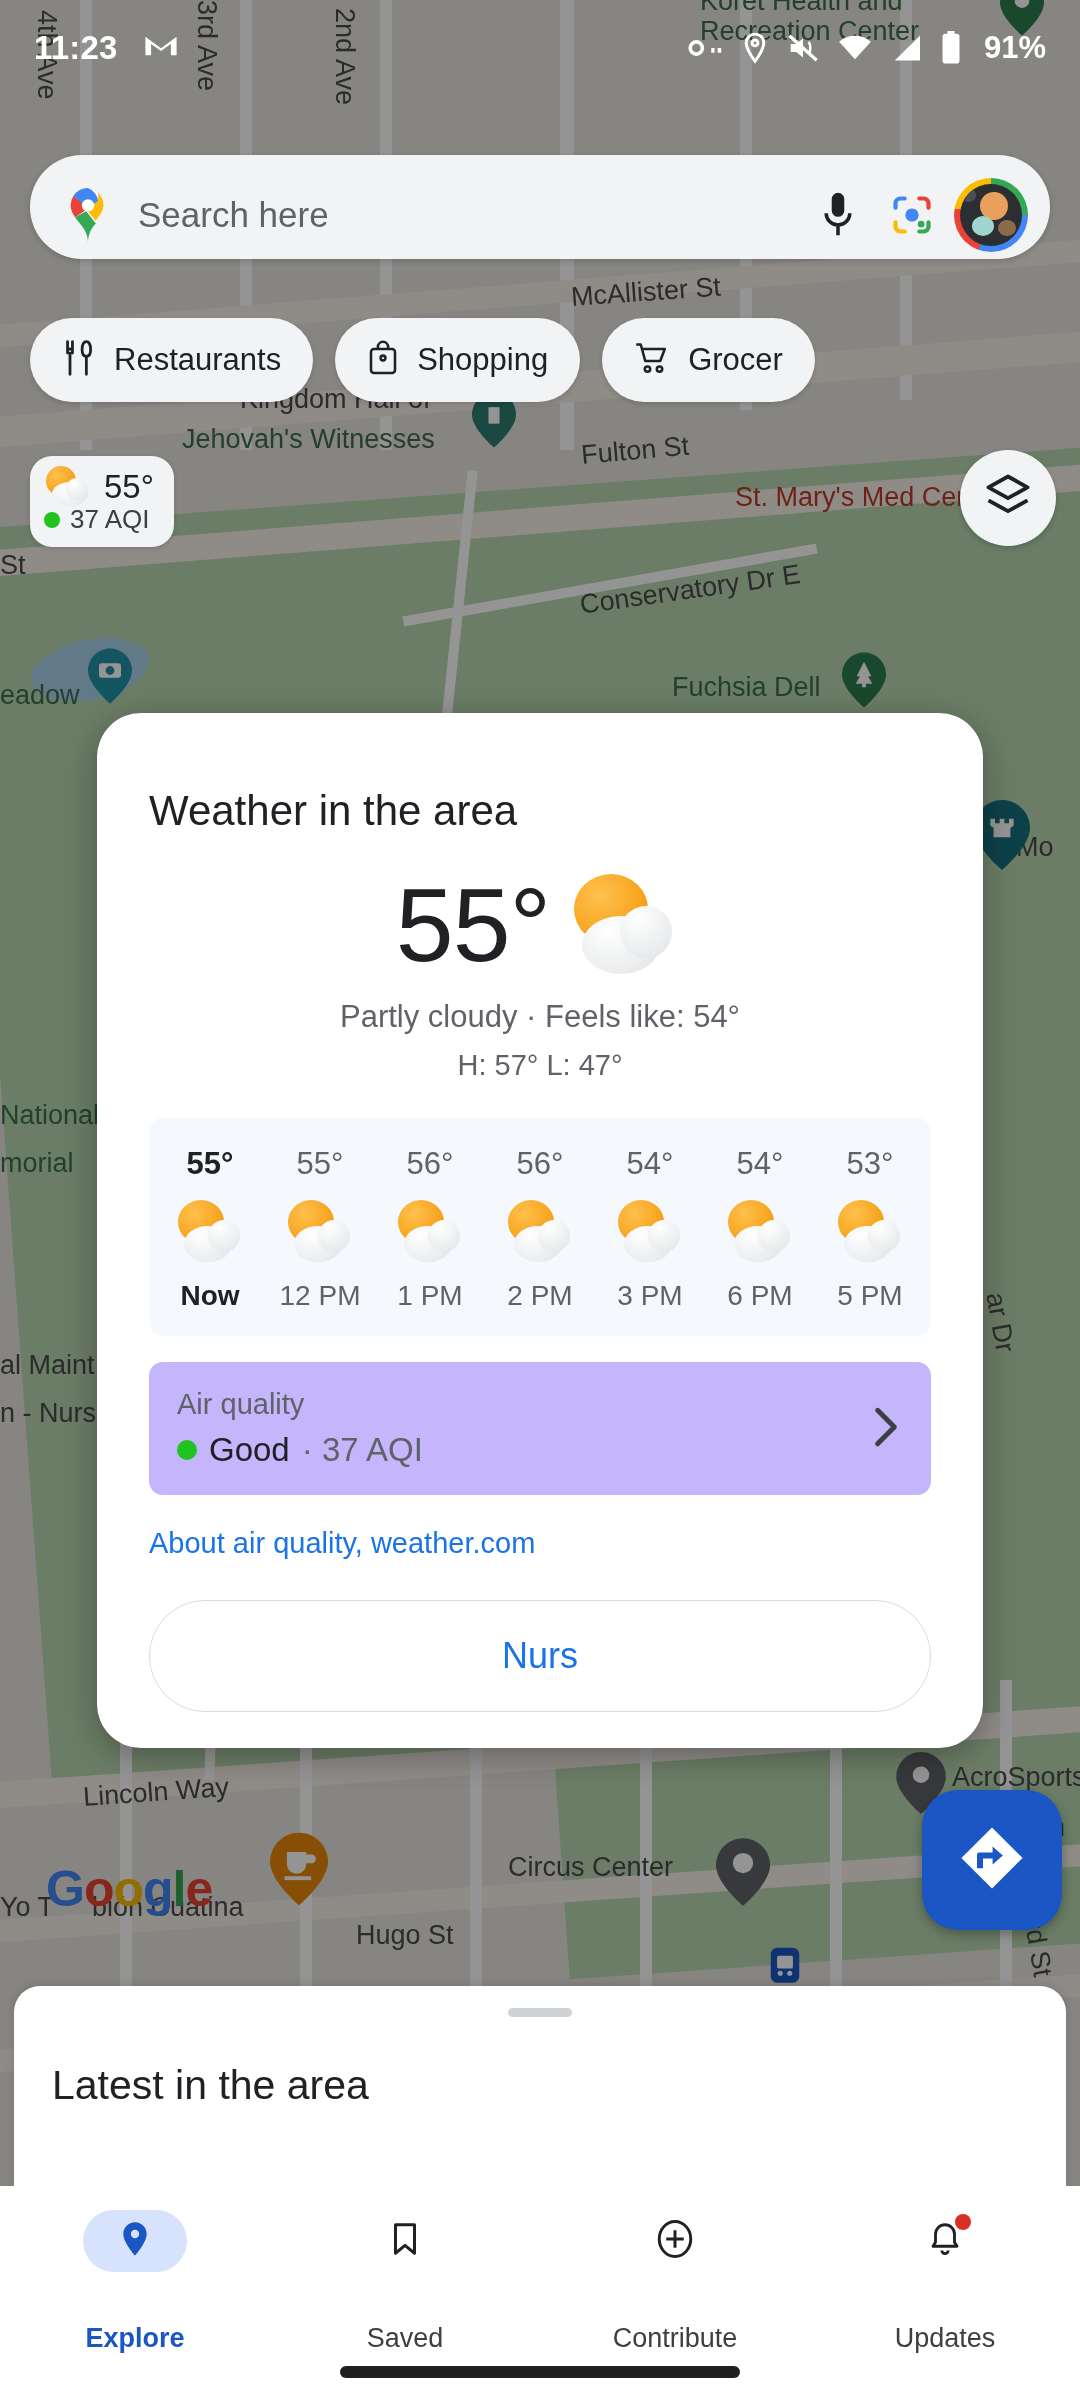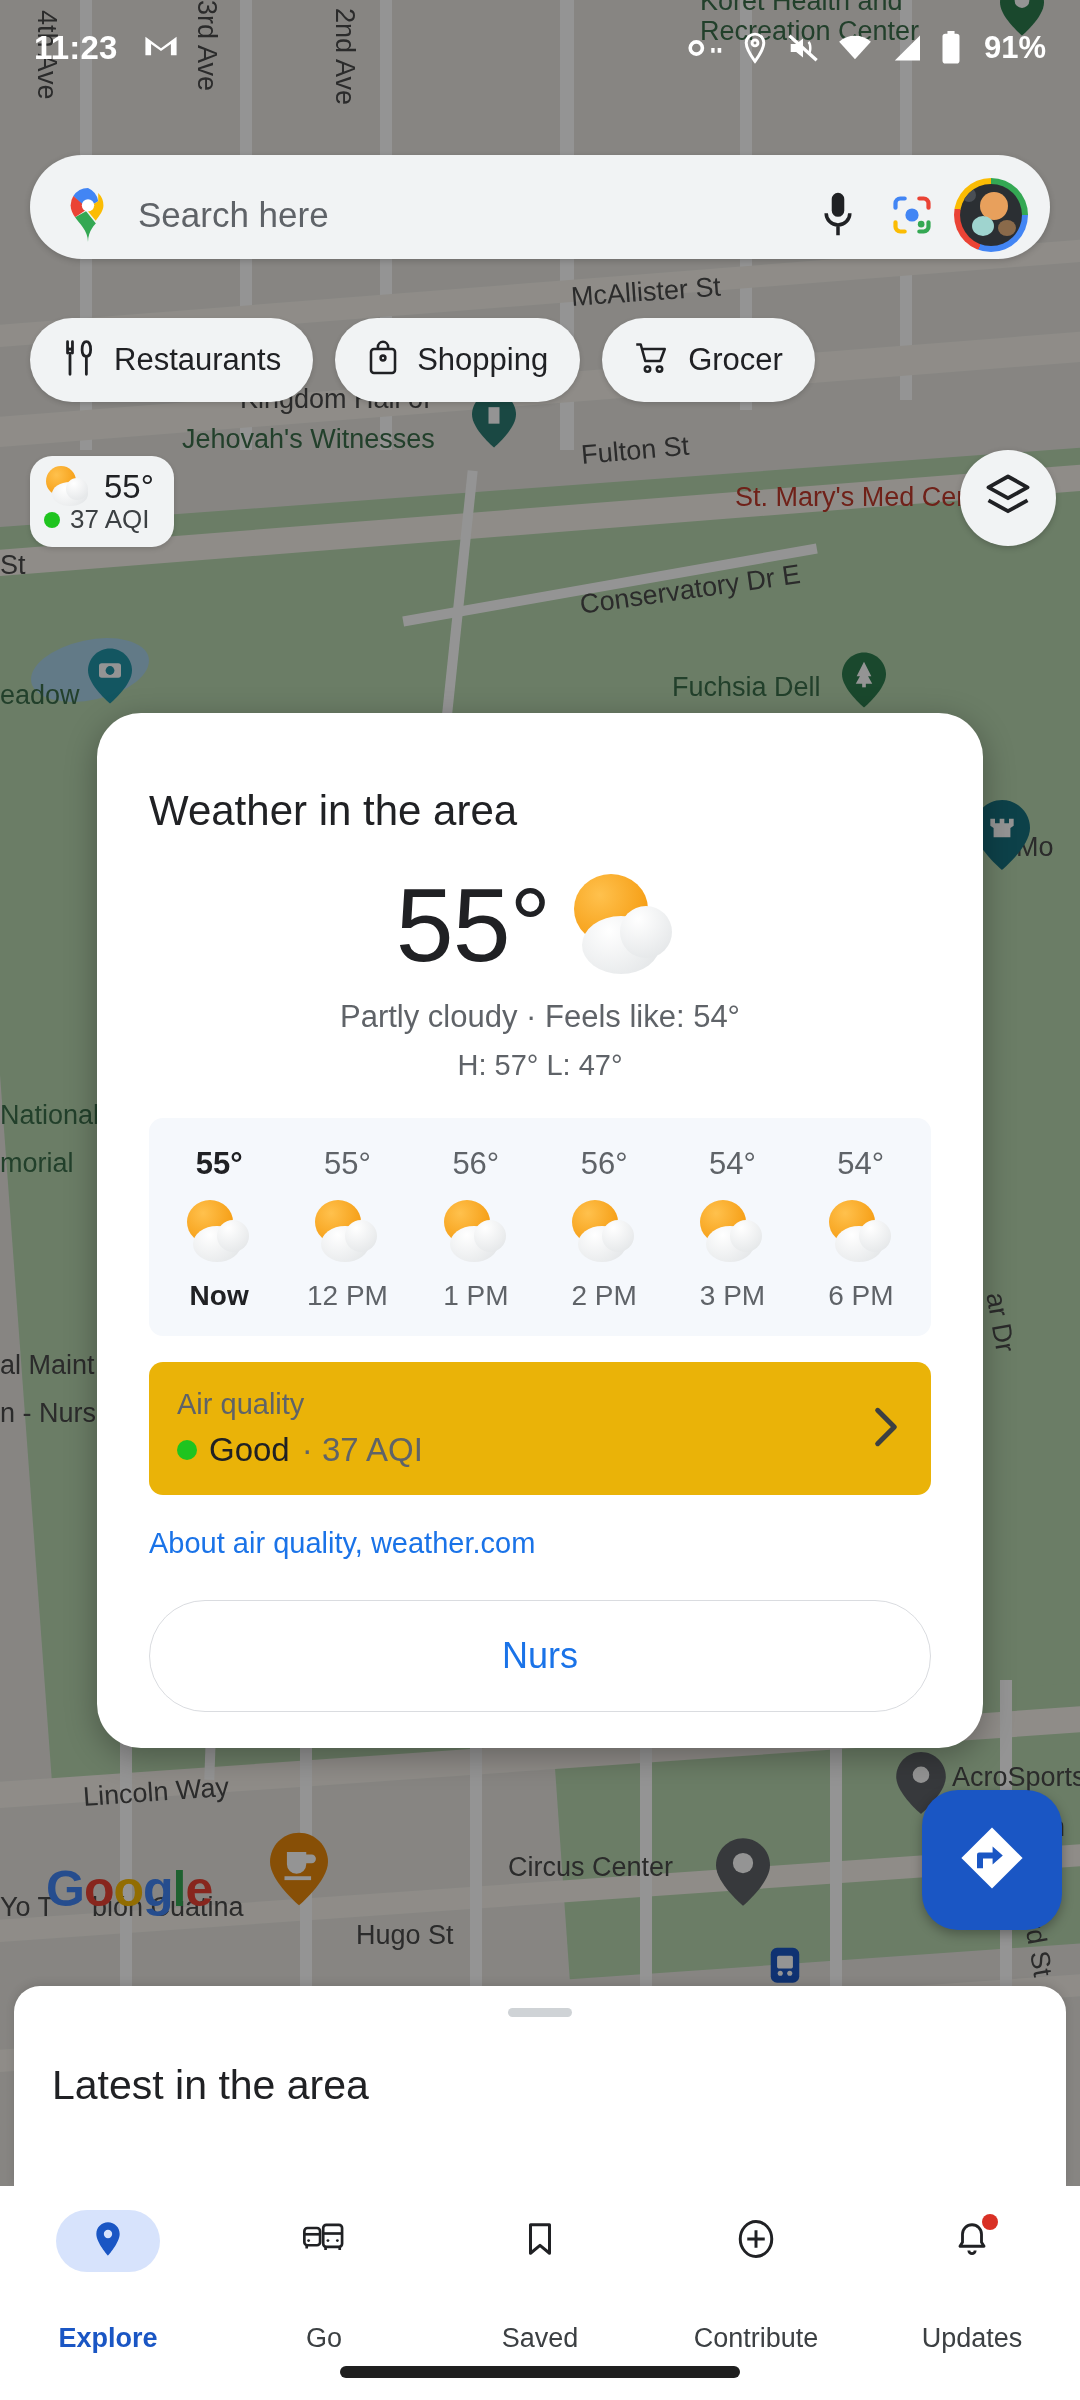--- a/index.html
+++ b/index.html
@@ -263,21 +263,21 @@
     display:flex; flex-direction: column; align-items:center;
     gap: 18px;
   }
   .hour-temp { font-size: 31px; color: #5f6368; }
   .hour-col.now .hour-temp { color: #202124; font-weight: 700; }
   .hour-label { font-size: 28px; color: #5f6368; }
   .hour-col.now .hour-label { color: #202124; font-weight: 700; }
 
   #wd-aq {
     margin: 26px 52px 0 52px;
-    background: #eab308;
+    background: #c4b5fd;
     border-radius: 14px;
     padding: 26px 28px;
     display: flex; align-items: center;
   }
   #wd-aq-left { flex: 1; }
   #wd-aq-label { font-size: 29px; color: #5f6368; }
   #wd-aq-val { display:flex; align-items:center; gap: 12px; margin-top: 10px; }
   #wd-aq-dot { width: 20px; height: 20px; border-radius: 50%; background: #1fc41f; }
   #wd-aq-good { font-size: 33px; color: #202124; }
   #wd-aq-aqi { font-size: 33px; color: #5f6368; }
@@ -481,37 +481,20 @@
   <div id="bottomnav">
     <div class="nav-item active">
       <div class="nav-icon-wrap">
         <span>
           <svg width="40" height="40" viewBox="0 0 24 24">
               <path d="M12 2C8.1 2 5 5.1 5 9c0 5.2 7 13 7 13s7-7.8 7-13c0-3.9-3.1-7-7-7zm0 9.5A2.5 2.5 0 1 1 12 6.5a2.5 2.5 0 0 1 0 5z" fill="#1a56c4"></path>
             </svg>
         </span>
       </div>
       <div class="nav-label">Explore</div>
-    </div>
-    <div class="nav-item">
-      <div class="nav-icon-wrap">
-        <span>
-          <svg width="44" height="40" viewBox="0 0 28 24" fill="none" stroke="#202124" stroke-width="1.7">
-            <rect x="1.5" y="5" width="10" height="11" rx="2"></rect>
-              <path d="M1.5 9h10"></path>
-              <circle cx="4.2" cy="13" r="0.9" fill="#202124" stroke="none"></circle>
-            <rect x="13.5" y="3" width="12" height="14" rx="2"></rect>
-              <path d="M13.5 8.5h12"></path>
-              <circle cx="16.5" cy="13" r="0.9" fill="#202124" stroke="none"></circle>
-              <circle cx="22.5" cy="13" r="0.9" fill="#202124" stroke="none"></circle>
-            <path d="M15 17v2M24 17v2M3 16v2"></path>
-          </svg>
-        </span>
-      </div>
-      <div class="nav-label">Go</div>
     </div>
     <div class="nav-item">
       <div class="nav-icon-wrap">
         <span>
           <svg width="38" height="40" viewBox="0 0 24 24" fill="none" stroke="#202124" stroke-width="1.9" stroke-linejoin="round">
               <path d="M6 3h12v18l-6-5-6 5z"></path>
             </svg>
         </span>
       </div>
       <div class="nav-label">Saved</div>
@@ -724,20 +707,29 @@
         </div>
         <div class="hour-col">
           <div class="hour-temp">54°</div>
           <span class="wicon" style="width: 72px; height: 62px;">
             <span class="sun" style="left:4px;top:0;width:46px;height:44px;"></span>
             <span class="cloud" style="left:10px;top:26px;width:48px;height:36px;"></span>
             <span class="cloud" style="left:34px;top:20px;width:32px;height:32px;"></span>
           </span>
           <div class="hour-label">6 PM</div>
         </div>
+        <div class="hour-col">
+          <div class="hour-temp">53°</div>
+          <span class="wicon" style="width: 72px; height: 62px;">
+            <span class="sun" style="left:4px;top:0;width:46px;height:44px;"></span>
+            <span class="cloud" style="left:10px;top:26px;width:48px;height:36px;"></span>
+            <span class="cloud" style="left:34px;top:20px;width:32px;height:32px;"></span>
+          </span>
+          <div class="hour-label">5 PM</div>
+        </div>
       </div>
 
     <div id="wd-aq">
       <div id="wd-aq-left">
         <div id="wd-aq-label">Air quality</div>
         <div id="wd-aq-val">
           <span id="wd-aq-dot" style="background: rgb(31, 196, 31);"></span>
           <span id="wd-aq-good">Good</span>
           <span id="wd-aq-aqi">· 37 AQI</span>
         </div>

